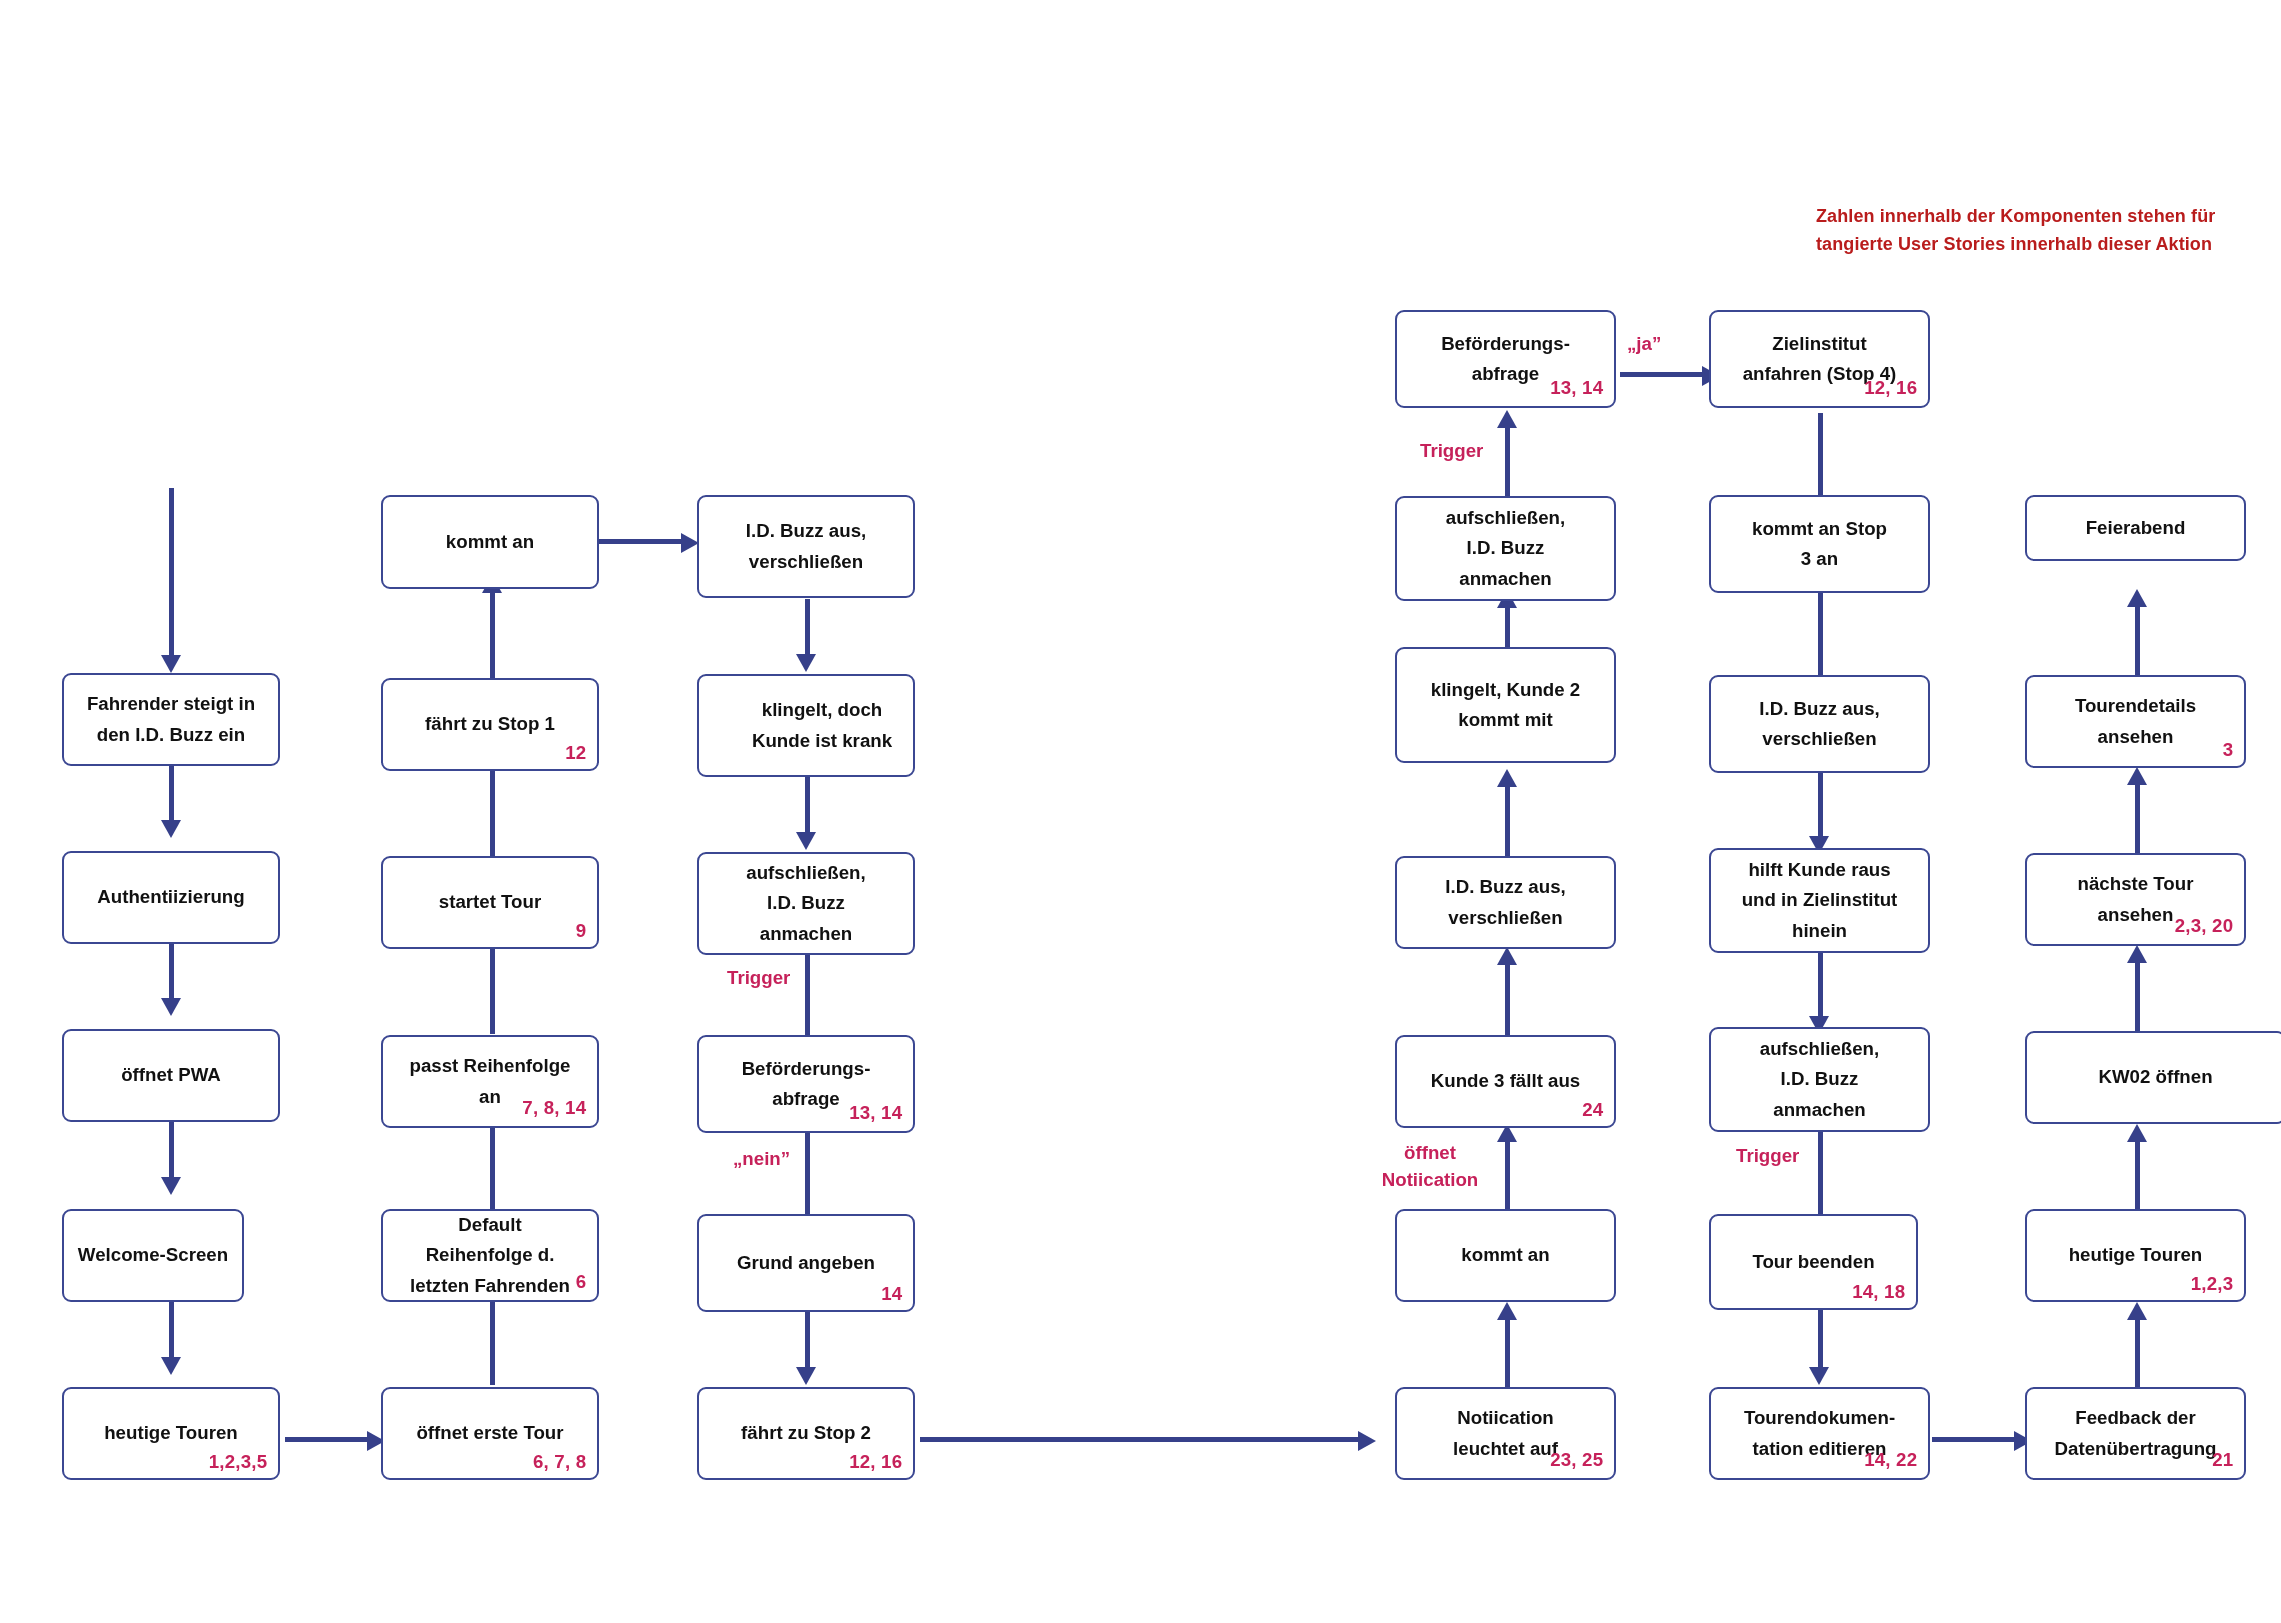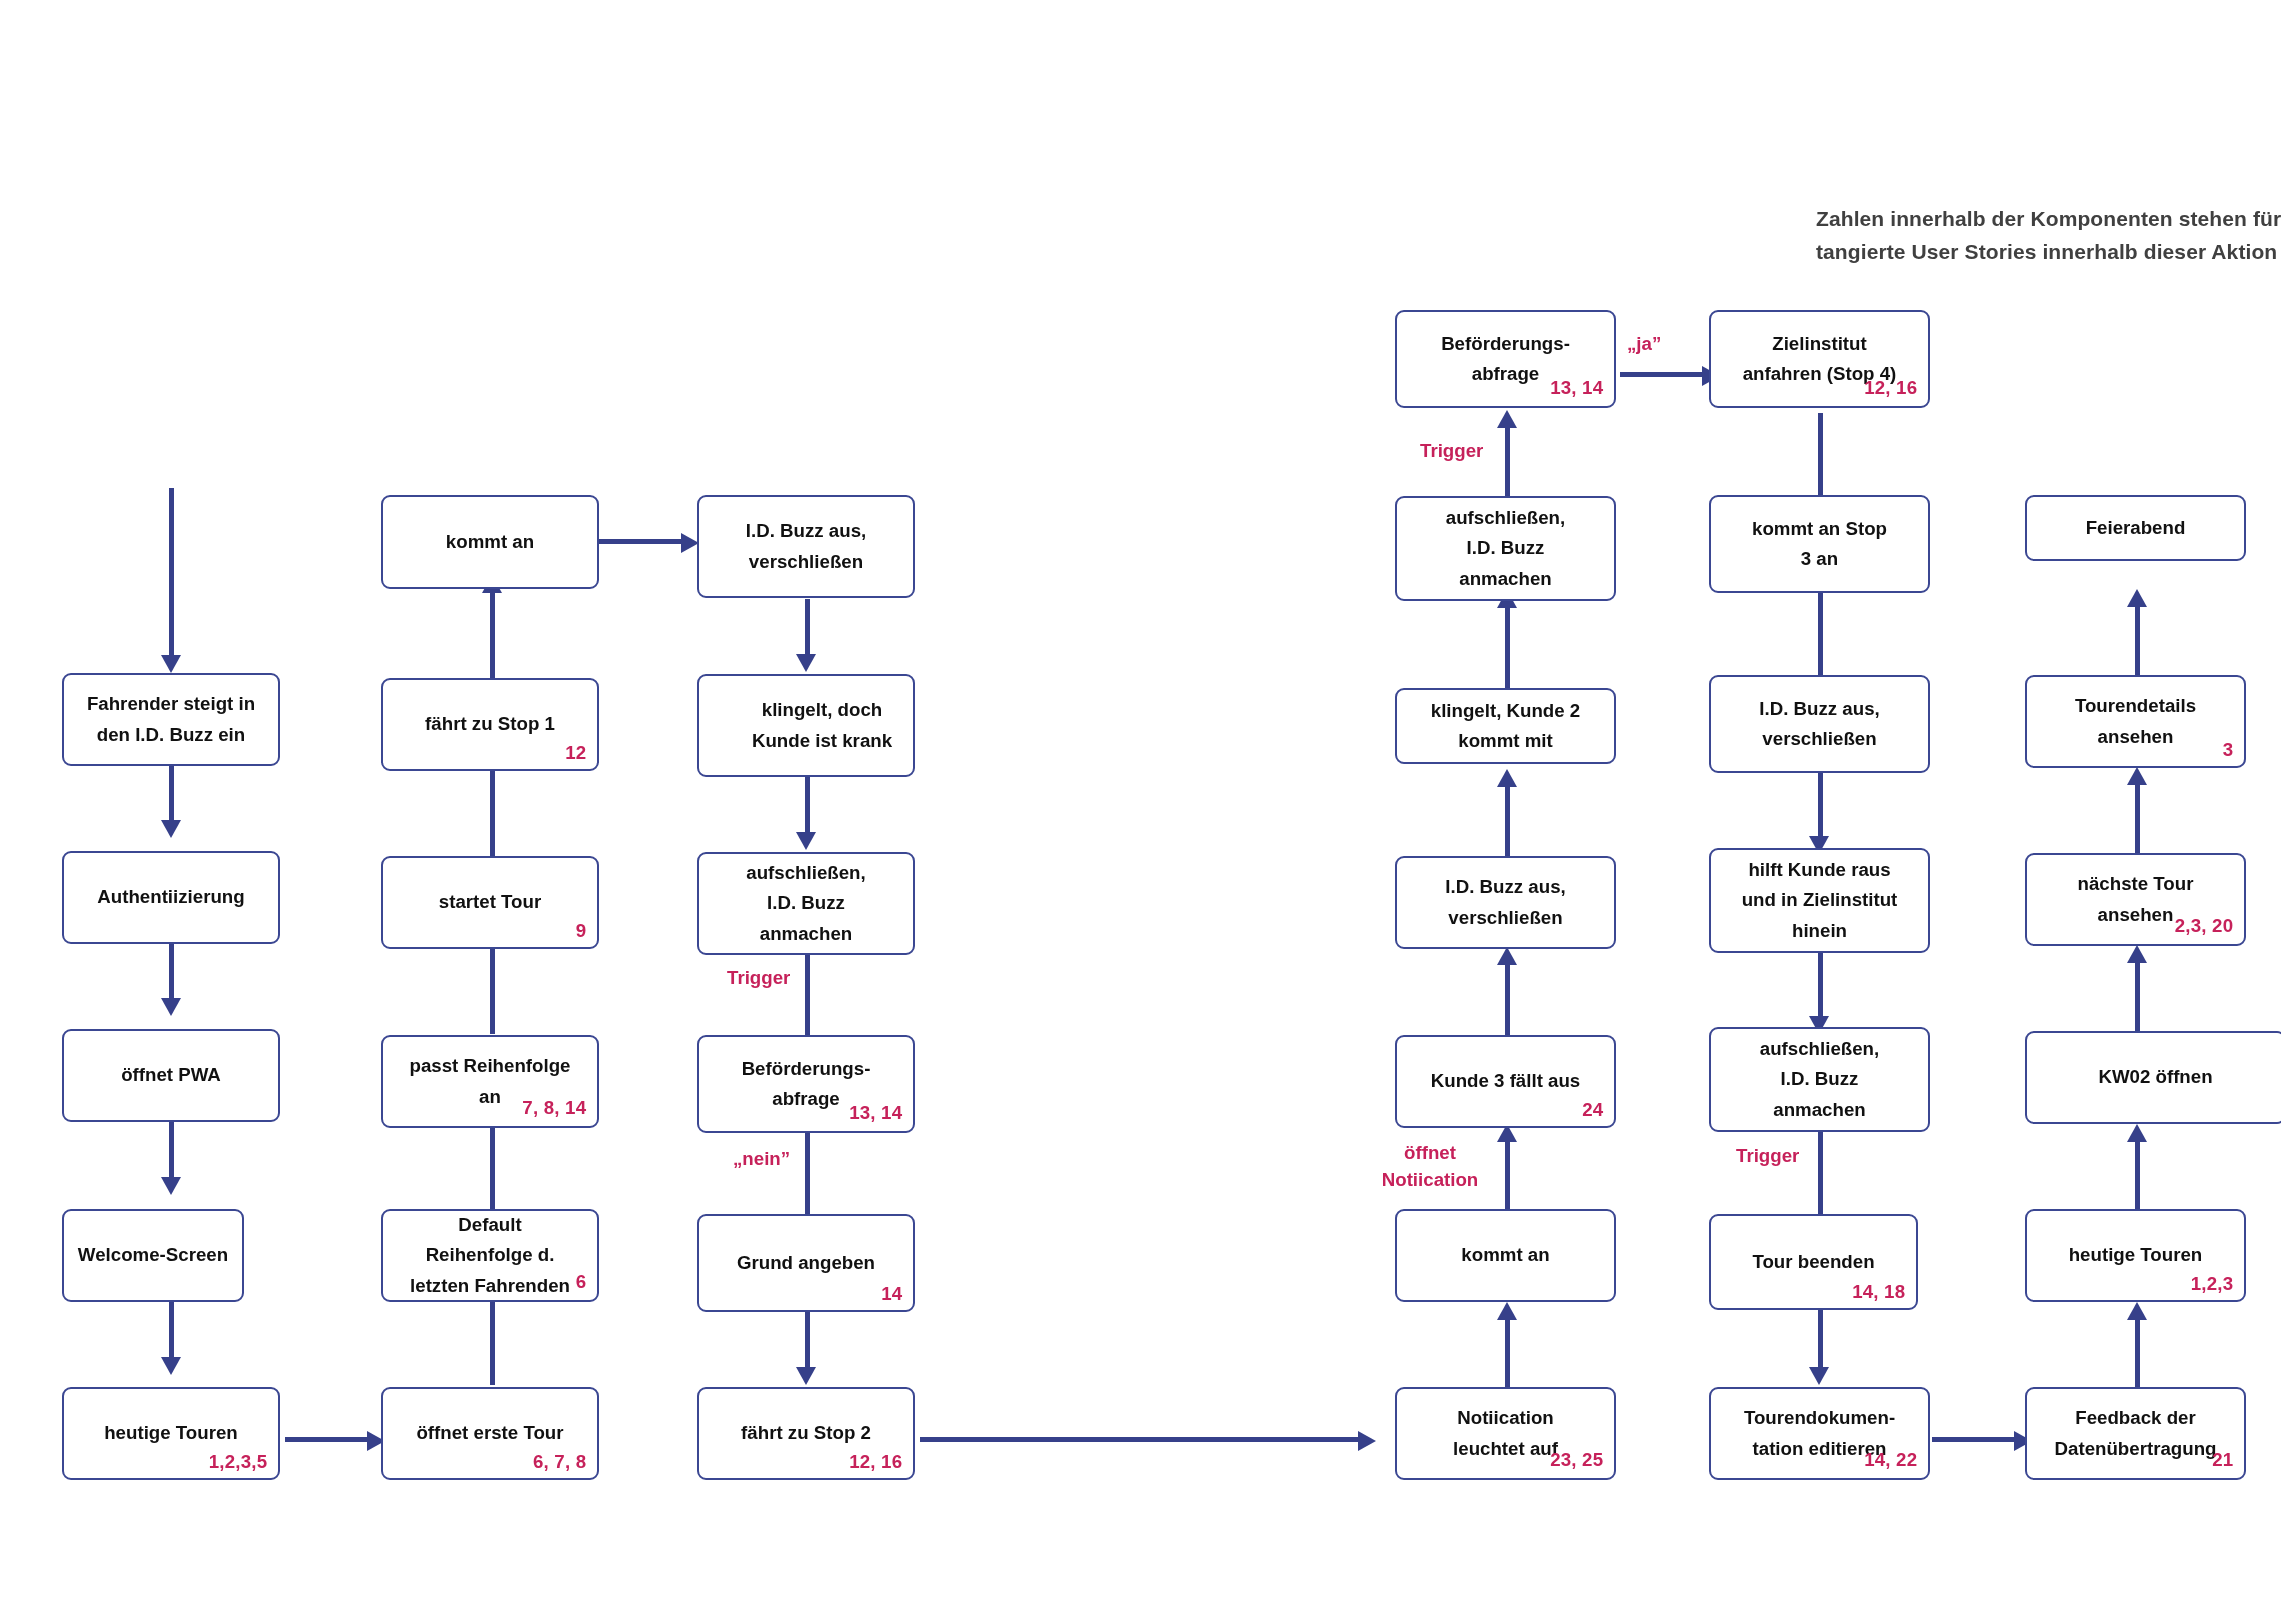--- a/index.html
+++ b/index.html
@@ -10,23 +10,23 @@
   #canvas {
     position: relative;
     width: 2281px;
     height: 1624px;
     background: #ffffff;
     font-family: "Liberation Sans", sans-serif;
     overflow: hidden;
   }
   .note {
     position: absolute;
-    color: #404040;
+    color: #b91c1c;
     font-weight: bold;
-    font-size: 21px;
+    font-size: 18px;
     line-height: 1.55;
     letter-spacing: 0.1px;
     white-space: pre;
   }
   .node {
     position: absolute;
     box-sizing: border-box;
     border: 2.2px solid #3b4792;
     border-radius: 9px;
     background: #ffffff;
@@ -327,21 +327,21 @@
     <div class="label">Kunde 3 fällt aus</div>
     <div class="stories">24</div>
   </div>
 
   <div class="node" style="left:1395px; top:856px; width:221px; height:93px;">
     <div class="label">I.D. Buzz aus,
 verschließen</div>
     <div class="stories"></div>
   </div>
 
-  <div class="node" style="left:1395px; top:688px; width:221px; height:76px;">
+  <div class="node" style="left:1395px; top:647px; width:221px; height:116px;">
     <div class="label">klingelt, Kunde 2
 kommt mit</div>
     <div class="stories"></div>
   </div>
 
   <div class="node" style="left:1395px; top:496px; width:221px; height:105px;">
     <div class="label">aufschließen,
 I.D. Buzz
 anmachen</div>
     <div class="stories"></div>

